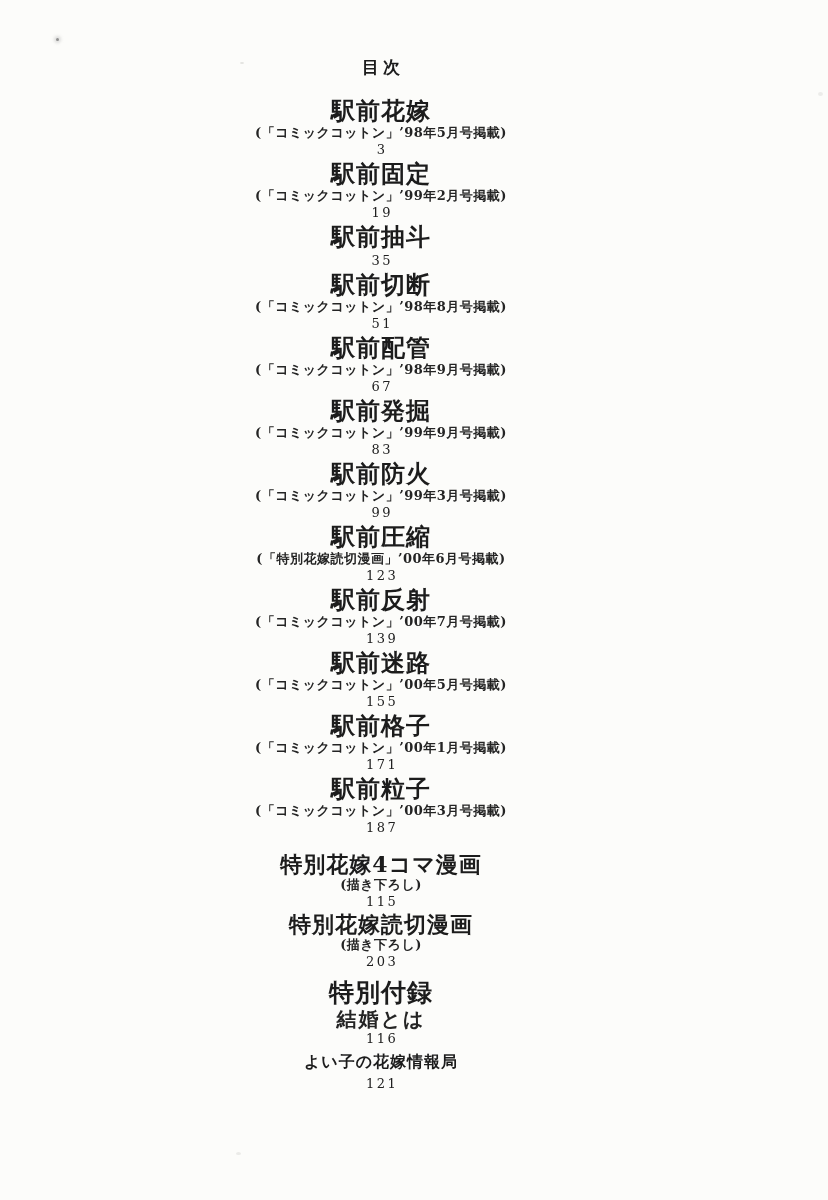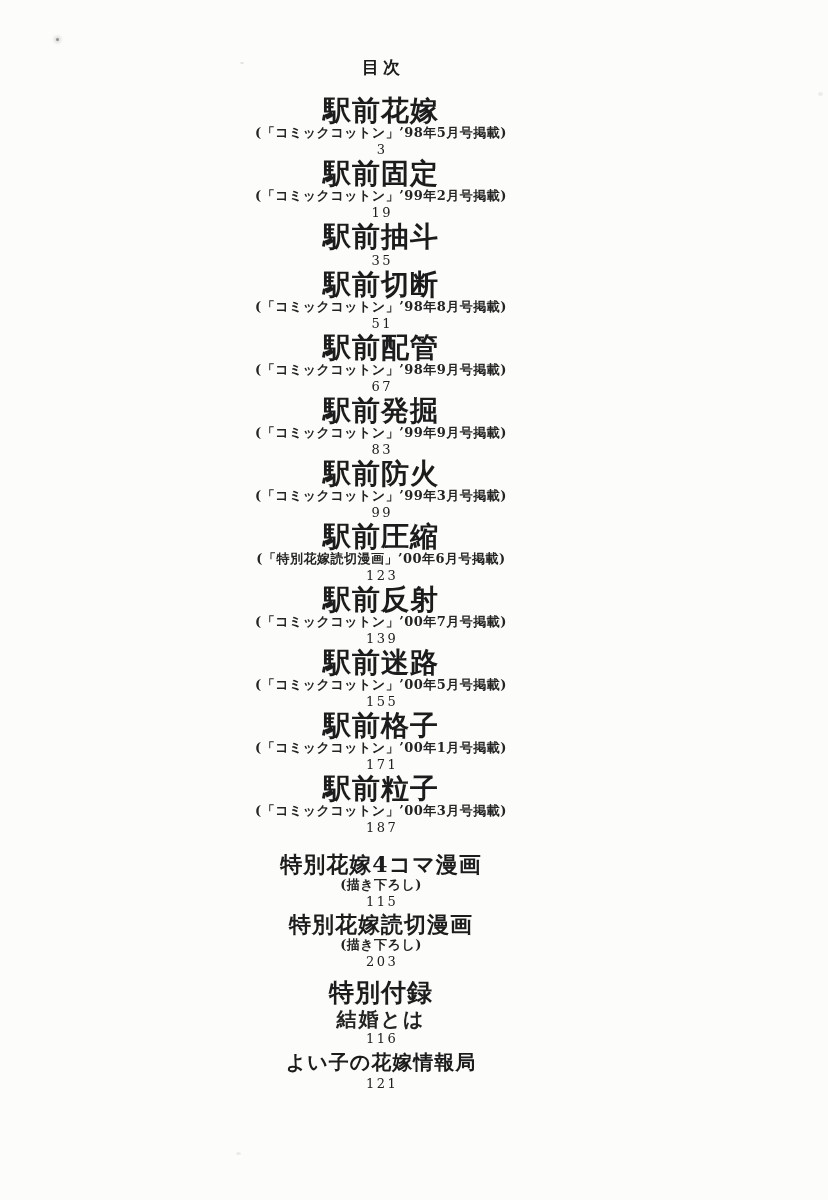--- a/index.html
+++ b/index.html
@@ -29,21 +29,21 @@
     letter-spacing: 4px;
     text-indent: 4px; 
   }
   .entries {
     margin-top: 20px;
   }
   .entry {
     margin-bottom: 3px;
   }
   .entry-title {
-    font-size: 28px;
+    font-size: 24px;
     line-height: 28px;
     font-weight: bold;
     letter-spacing: 1px;
   }
   .entry-note {
     font-size: 13px;
     line-height: 15px;
     font-weight: bold;
     color: #242424;
     letter-spacing: 0.5px;
@@ -84,21 +84,21 @@
   }
   .entry.appendix .entry-page {
     margin-top: 0;
     text-align: center;
   }
   
   .entry.plain {
     margin-top: 4px;
   }
   .entry.plain .entry-title {
-    font-size: 20px;
+    font-size: 16px;
     line-height: 24px;
     letter-spacing: 1px;
   }
   
   .speck {
     position: absolute;
     border-radius: 50%;
   }
   .speck-1 { left: 56px; top: 38px; width: 3px; height: 3px; background: #8f8f8f; box-shadow: 0 0 3px 2px rgba(170,170,170,0.35); }
   .speck-2 { left: 240px; top: 62px; width: 4px; height: 2px; background: #e3e3e0; }

